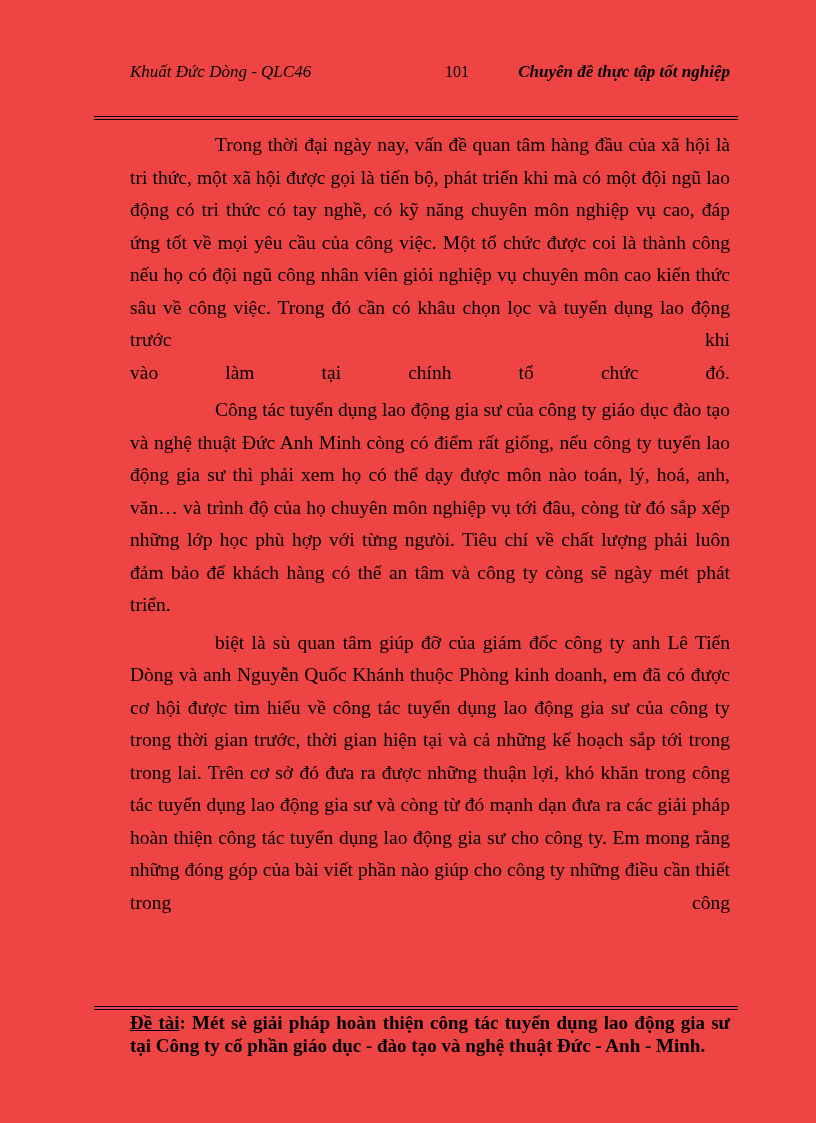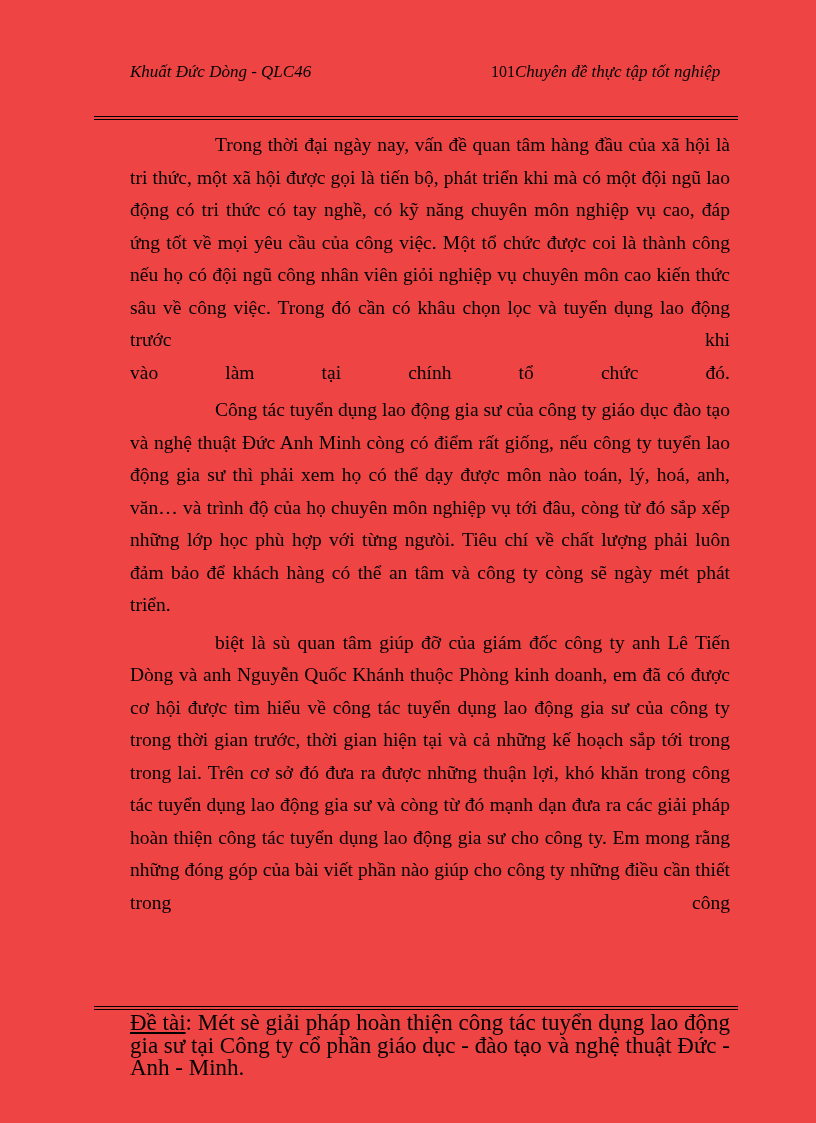--- a/index.html
+++ b/index.html
@@ -17,22 +17,22 @@
     position: absolute;
     left: 130px;
     width: 600px;
     top: 60px;
     display: flex;
     align-items: baseline;
     font-size: 17px;
     line-height: 24px;
   }
   .h-author { width: 315px; font-style: italic; white-space: nowrap; }
-  .h-num { width: 70px; font-size: 16px; font-style: normal; text-align: right; }
-  .h-title { flex: 1; font-style: italic; white-space: nowrap; }
+  .h-num { width: 70px; font-size: 16px; font-style: normal; }
+  .h-title { flex: 1; text-align: right; font-style: italic; white-space: nowrap; font-weight: bold; }
   .rule {
     position: absolute;
     left: 94px;
     width: 644px;
     height: 2px;
     border-top: 1px solid #000000;
     border-bottom: 1px solid #000000;
   }
   .rule-header { top: 116px; }
   .rule-footer { top: 1006px; }
@@ -49,23 +49,24 @@
     text-align: justify;
   }
   p.para { margin: 0 0 5px 0; text-indent: 85px; }
   p.spread { text-align-last: justify; }
   
   .footer-abs {
     position: absolute;
     left: 130px;
     width: 600px;
     top: 1012px;
-    font-size: 23px;
+    font-size: 19px;
     line-height: 22.5px;
     text-align: justify;
+    font-weight: bold;
   }
   .f-label { text-decoration: underline; }
 </style>
 </head>
 <body>
 
 <div class="page">
 
   <div class="header-row">
     <span class="h-author">Khuất Đức Dòng - QLC46</span>

